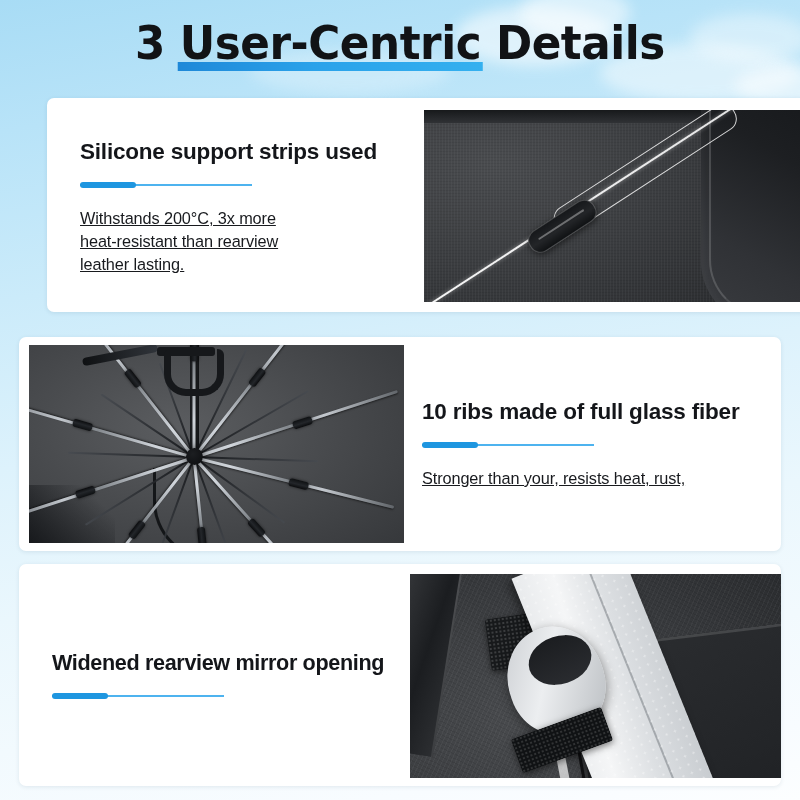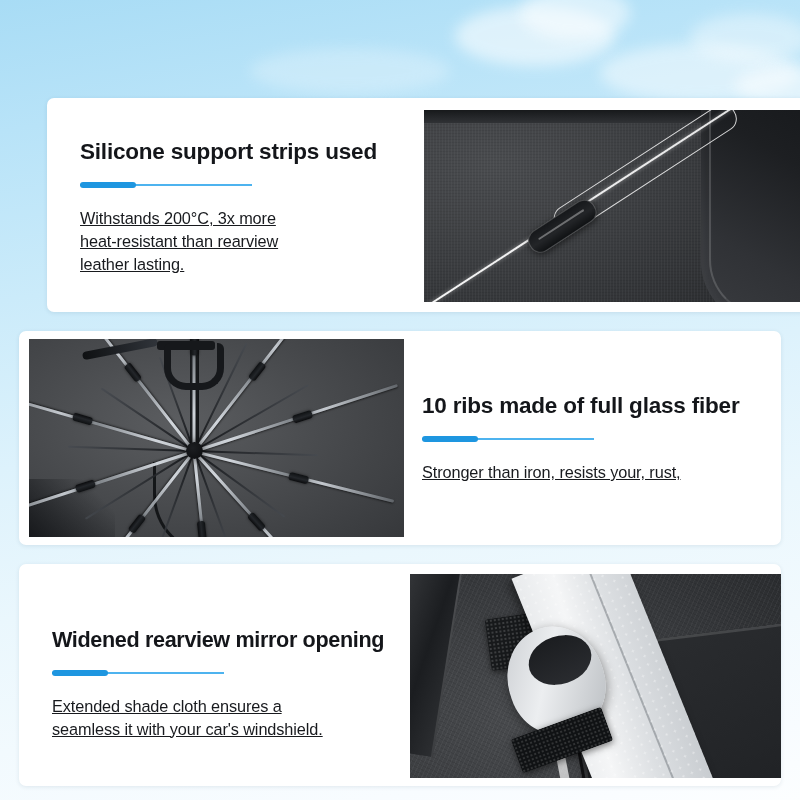--- a/index.html
+++ b/index.html
@@ -88,21 +88,21 @@
     border-radius: 7px;
     box-shadow: 0 1px 4px rgba(20,60,90,0.10);
     overflow: hidden;
     display: flex;
   }
   #card-1 { left: 19px; top: 98px;  width: 762px; height: 214px; margin-left: 28px; }
   #card-2 { left: 19px; top: 331px; width: 762px; height: 214px; }
   #card-3 { left: 19px; top: 564px; width: 762px; height: 222px; }
 
   .card.text-left  { flex-direction: row; }
-  .card.text-right { flex-direction: row-reverse; }
+  .card.text-right { flex-direction: row-reverse; margin-top: 6px; }
 
   .card-text {
     box-sizing: border-box;
     flex: 0 0 auto;
     padding: 0 18px 0 33px;
     display: flex;
     flex-direction: column;
     justify-content: center;
   }
   #card-1 .card-text { width: 377px; padding-top: 4px; }
@@ -446,20 +446,23 @@
 
 <div class="page">
 
   <div class="cloud c1"></div>
   <div class="cloud c2"></div>
   <div class="cloud c3"></div>
   <div class="cloud c4"></div>
   <div class="cloud c5"></div>
   <div class="cloud c6"></div>
 
+  <div class="title-wrap">
+    <div class="title"><span>3 </span><span class="u">User-Centric</span><span> Details</span></div>
+  </div>
 
   <div class="card text-left" id="card-1">
     <div class="card-text">
       <div class="card-head">Silicone support strips used</div>
       <div class="divider">
         <span class="line"></span>
         <span class="seg"></span>
       </div>
       <div class="card-body">
         <span class="ln">Withstands 200°C, 3x more</span>
@@ -481,21 +484,21 @@
   </div>
 
   <div class="card text-right" id="card-2">
     <div class="card-text">
       <div class="card-head">10 ribs made of full glass fiber</div>
       <div class="divider">
         <span class="line"></span>
         <span class="seg"></span>
       </div>
       <div class="card-body">
-        <span class="ln">Stronger than iron, resists your, rust,</span>
+        <span class="ln">Stronger than your, resists heat, rust,</span>
       </div>
     </div>
     <div class="card-img">
       <div class="img2">
         <div class="darkcorner"></div>
         <div class="shaft"></div>
         <div class="strapbar"></div>
         <div class="handle-top"></div>
         <div class="handle"></div>
         <div class="curve"></div>
@@ -546,24 +549,20 @@
       </div>
     </div>
   </div>
 
   <div class="card text-left" id="card-3">
     <div class="card-text">
       <div class="card-head">Widened rearview mirror opening</div>
       <div class="divider">
         <span class="line"></span>
         <span class="seg"></span>
-      </div>
-      <div class="card-body">
-        <span class="ln">Extended shade cloth ensures a</span>
-        <span class="ln">seamless it with your car's windshield.</span>
       </div>
     </div>
     <div class="card-img">
       <div class="img3">
         <div class="weave"></div>
         <div class="panel-left-edge"></div>
         <div class="panel-right"></div>
         <div class="seam"></div>
         <div class="gap-light"></div>
         <div class="velcro-a"></div>

